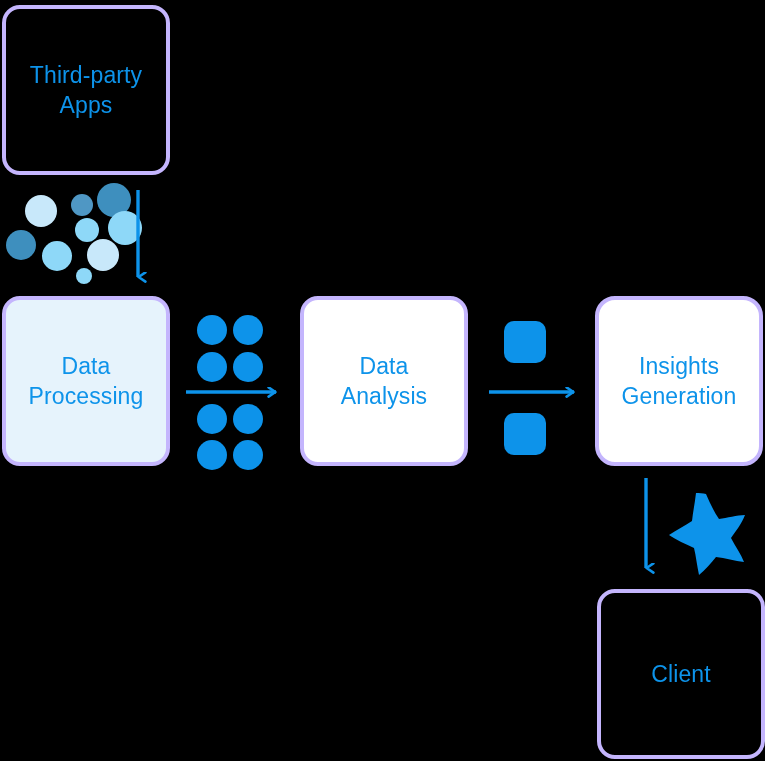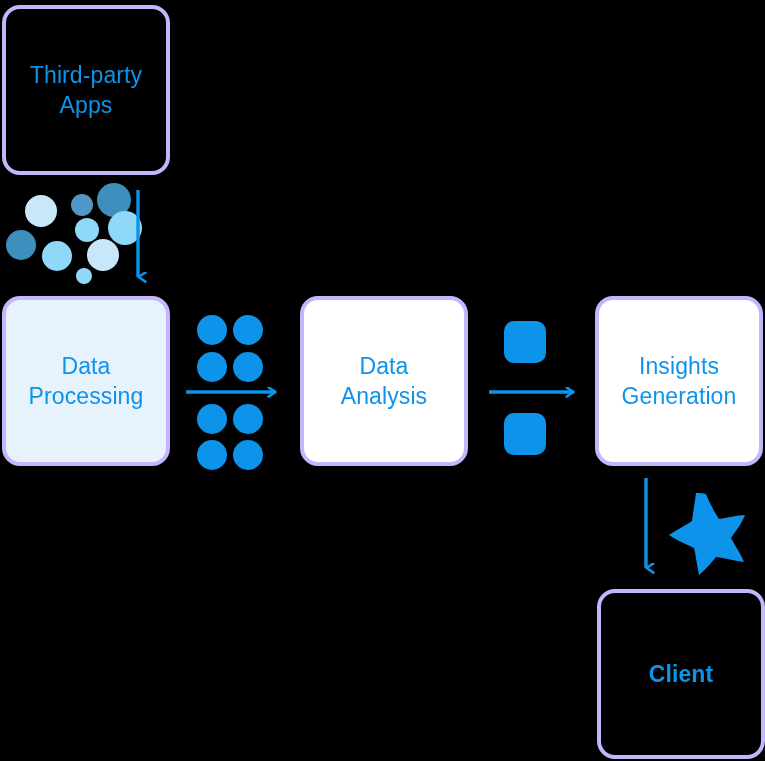--- a/index.html
+++ b/index.html
@@ -135,22 +135,22 @@
   <div class="node fill-light" style="left:2px; top:296px; width:168px; height:170px;">
     <div class="node-label">Data
 Processing</div>
   </div>
 
   <div class="node fill-white" style="left:300px; top:296px; width:168px; height:170px;">
     <div class="node-label">Data
 Analysis</div>
   </div>
 
-  <div class="node fill-white" style="left:595px; top:296px; width:168px; height:170px;">
+  <div class="node fill-white" style="left:595px; top:296px; width:168px; height:170px;border-radius:20px;">
     <div class="node-label">Insights
 Generation</div>
   </div>
 
-  <div class="node fill-dark" style="left:597px; top:589px; width:168px; height:170px;font-weight:bold;">
+  <div class="node fill-dark" style="left:597px; top:589px; width:168px; height:170px;">
     <div class="node-label">Client</div>
   </div>
 
 </div>
 
 </body></html>

